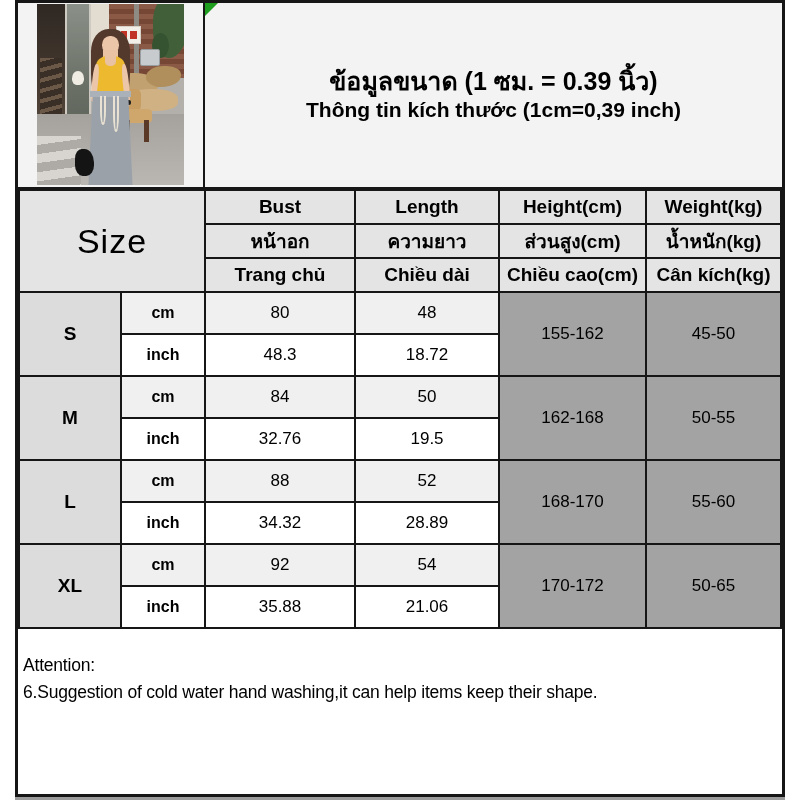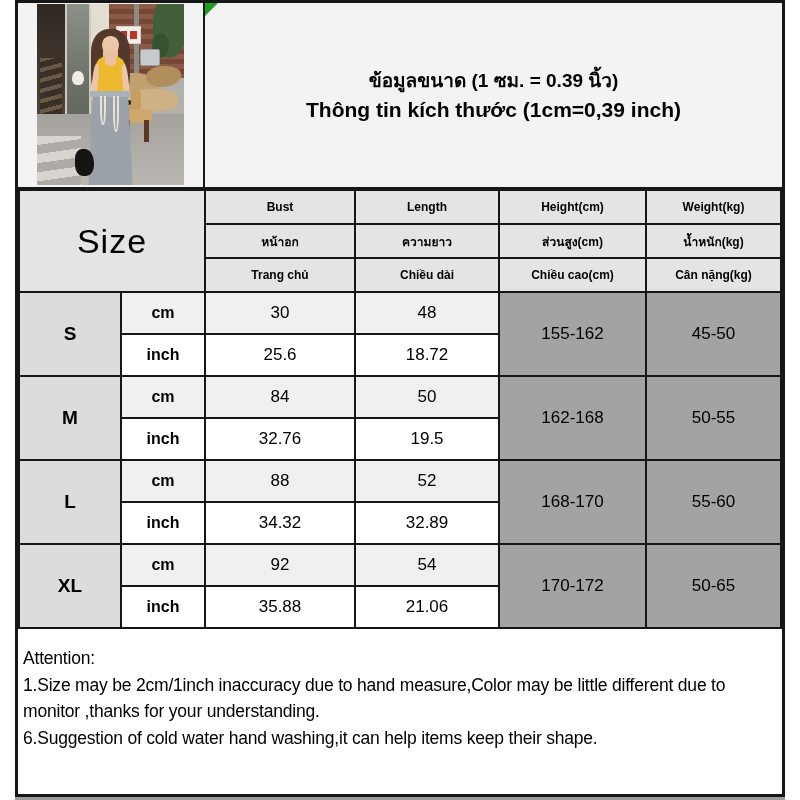--- a/index.html
+++ b/index.html
@@ -12,21 +12,21 @@
     position:absolute;left:15px;top:0;width:770px;height:797px;
     box-sizing:border-box;border:3px solid #161616;background:#fff;
     display:flex;flex-direction:column;
   }
   .bottom-shadow{position:absolute;left:15px;top:797px;width:770px;height:3px;background:#9b9b9b;}
   
   .top-row{display:flex;height:184px;flex:none;border-bottom:2px solid #161616;}
   .photo-cell{width:185px;flex:none;border-right:2px solid #161616;background:#f3f3f3;position:relative;}
   .title-cell{flex:1;background:#f3f3f3;position:relative;display:flex;flex-direction:column;justify-content:center;align-items:center;gap:5px;}
   .title-line{font-weight:bold;font-size:21px;line-height:24px;white-space:nowrap;}
-  .title-line.th{font-size:19px;}
+  .title-line.th{font-size:25px;}
   .green-tri{position:absolute;left:0;top:0;width:0;height:0;border-top:13px solid #1f9d1f;border-right:13px solid transparent;}
   
   .photo{position:absolute;left:19px;top:1px;width:147px;height:181px;overflow:hidden;background:#b3b0ab;}
   .photo *{position:absolute;}
   .ph-interior{left:0;top:0;width:20%;height:76%;background:linear-gradient(180deg,#2f2823,#463a30 60%,#5a4c3e);}
   .ph-stairs{left:2%;top:30%;width:15%;height:40%;background:repeating-linear-gradient(165deg,#6b5847 0 4px,#3a2f26 4px 10px);}
   .ph-glass{left:19%;top:0;width:18%;height:82%;background:linear-gradient(180deg,#8b9188,#6a7066 55%,#575d54);border-left:2px solid #cfcac1;border-right:2px solid #cfcac1;box-sizing:border-box;}
   .ph-cat{left:24%;top:37%;width:8%;height:8%;background:#f0ece4;border-radius:50% 50% 40% 40%;}
   .ph-wall{left:37%;top:0;width:12%;height:52%;background:#e3dcd0;}
   .ph-shutter{left:49%;top:0;width:51%;height:41%;background:repeating-linear-gradient(180deg,#8a5a46 0 5px,#774736 5px 10px);}
@@ -57,29 +57,29 @@
   .ph-waist{left:36%;top:48%;width:28%;height:3.5%;background:#aab1b8;}
   .ph-string-l{left:43%;top:51%;width:4%;height:16%;border:2px solid #e9e2d2;border-top:none;border-radius:0 0 50% 50%;box-sizing:border-box;}
   .ph-string-r{left:52%;top:51%;width:4%;height:20%;border:2px solid #e9e2d2;border-top:none;border-radius:0 0 50% 50%;box-sizing:border-box;}
   .ph-bag{left:26%;top:80%;width:13%;height:15%;background:#141414;border-radius:35% 50% 40% 40%;}
   
   table.size-table{border-collapse:collapse;width:100%;table-layout:fixed;flex:none;}
   .size-table td{border:2px solid #161616;text-align:center;vertical-align:middle;padding:0;overflow:hidden;}
   tr.hrow{height:34px;}
   tr.drow{height:42px;}
   td.corner{background:#e4e4e4;font-weight:normal;font-size:34px;letter-spacing:1px;}
-  td.hdr{background:#e4e4e4;font-weight:bold;font-size:12px;}
+  td.hdr{background:#e4e4e4;font-weight:bold;font-size:19px;}
   td.sizecell{background:#dcdcdc;font-weight:bold;font-size:19px;}
   td.unit{font-weight:bold;font-size:16px;}
   td.val{font-size:17px;}
   td.range{background:#a3a3a3;font-size:17px;}
   tr.cm-row td.unit,tr.cm-row td.val{background:#f0f0f0;margin-left:44px;}
   tr.inch-row td.unit,tr.inch-row td.val{background:#ffffff;}
   
-  .attention{flex:1;background:#fff;padding:16px 8px 0 5px;font-size:17.5px;line-height:26.5px;letter-spacing:-0.2px;}
+  .attention{flex:1;background:#fff;padding:23px 8px 0 5px;font-size:17.5px;line-height:26.5px;letter-spacing:-0.2px;}
 </style>
 </head>
 <body>
 
 <div class="sheet">
 
   <div class="top-row">
     <div class="photo-cell">
       <div class="photo">
         <div class="ph-interior"></div>
@@ -146,34 +146,34 @@
     <tr class="hrow">
       <td class="hdr">หน้าอก</td>
       <td class="hdr">ความยาว</td>
       <td class="hdr">ส่วนสูง(cm)</td>
       <td class="hdr">น้ำหนัก(kg)</td>
     </tr>
     <tr class="hrow">
       <td class="hdr">Trang chủ</td>
       <td class="hdr">Chiều dài</td>
       <td class="hdr">Chiều cao(cm)</td>
-      <td class="hdr">Cân nặng(kg)</td>
+      <td class="hdr">Cân kích(kg)</td>
     </tr>
 
     <tr class="drow cm-row">
       <td class="sizecell" rowspan="2">S</td>
       <td class="unit">cm</td>
-      <td class="val">30</td>
+      <td class="val">80</td>
       <td class="val">48</td>
       <td class="range" rowspan="2">155-162</td>
       <td class="range" rowspan="2">45-50</td>
     </tr>
     <tr class="drow inch-row">
       <td class="unit">inch</td>
-      <td class="val">25.6</td>
+      <td class="val">48.3</td>
       <td class="val">18.72</td>
     </tr>
 
     <tr class="drow cm-row">
       <td class="sizecell" rowspan="2">M</td>
       <td class="unit">cm</td>
       <td class="val">84</td>
       <td class="val">50</td>
       <td class="range" rowspan="2">162-168</td>
       <td class="range" rowspan="2">50-55</td>
@@ -188,39 +188,38 @@
       <td class="sizecell" rowspan="2">L</td>
       <td class="unit">cm</td>
       <td class="val">88</td>
       <td class="val">52</td>
       <td class="range" rowspan="2">168-170</td>
       <td class="range" rowspan="2">55-60</td>
     </tr>
     <tr class="drow inch-row">
       <td class="unit">inch</td>
       <td class="val">34.32</td>
-      <td class="val">32.89</td>
+      <td class="val">28.89</td>
     </tr>
 
     <tr class="drow cm-row">
       <td class="sizecell" rowspan="2">XL</td>
       <td class="unit">cm</td>
       <td class="val">92</td>
       <td class="val">54</td>
       <td class="range" rowspan="2">170-172</td>
       <td class="range" rowspan="2">50-65</td>
     </tr>
     <tr class="drow inch-row">
       <td class="unit">inch</td>
       <td class="val">35.88</td>
       <td class="val">21.06</td>
     </tr>
   </tbody>
     </table>
 
   <div class="attention">
     <div>Attention:</div>
-    <div>1.Size may be 2cm/1inch inaccuracy due to hand measure,Color may be little different due to monitor ,thanks for your understanding.</div>
     <div>6.Suggestion of cold water hand washing,it can help items keep their shape.</div>
   </div>
 
 </div>
 <div class="bottom-shadow"></div>
 
 </body></html>

